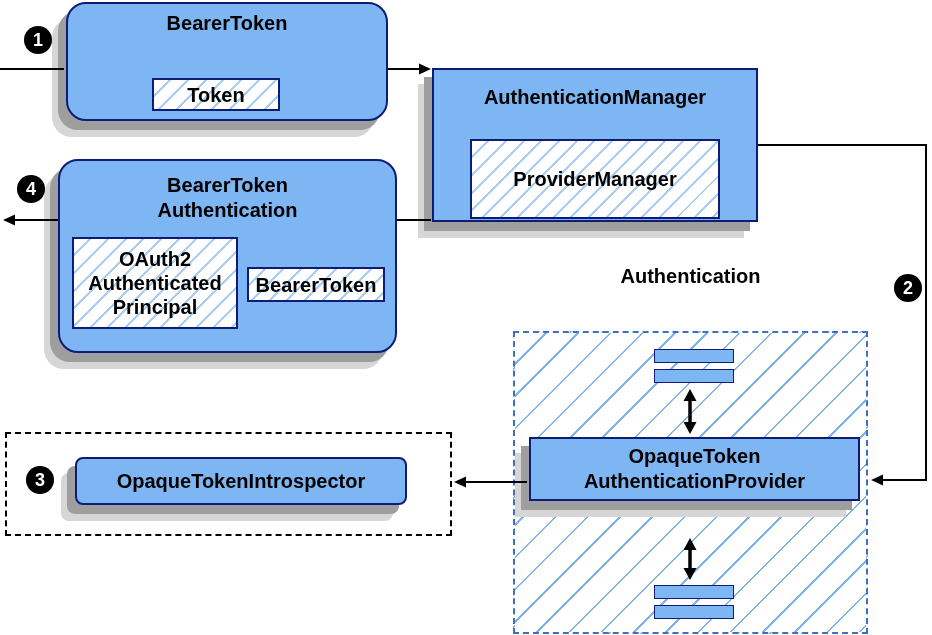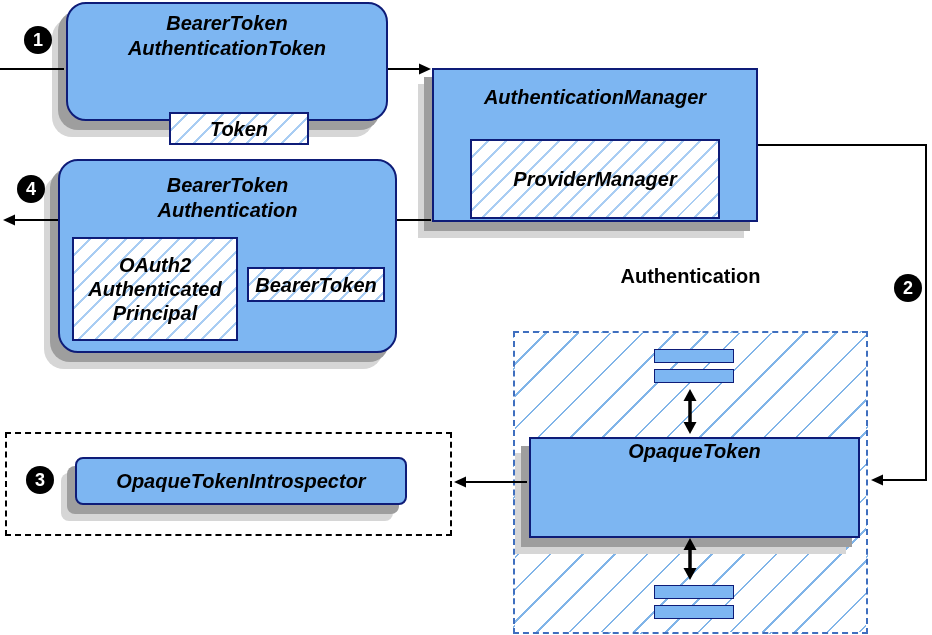--- a/index.html
+++ b/index.html
@@ -23,21 +23,20 @@
     color:var(--text);font-weight:bold;
   }
   .connectors{position:absolute;left:0;top:0;width:932px;height:635px;z-index:10;pointer-events:none;}
   .connectors path{stroke:var(--arrow);fill:none;}
   .connectors polygon{fill:var(--arrow);stroke:none;}
 
   .bluebox{
     position:absolute;background:var(--box-fill);
     border:2px solid var(--box-border);z-index:2;
     box-shadow:-8px 9px 0 var(--shadow-dark), -14px 16px 0 var(--shadow-light);
-    font-style:italic;
   }
   .rounded{border-radius:20px;}
   .title{ text-align:center;font-size:20px;line-height:25px;}
   .hatchbox{
     position:absolute;border:2px solid var(--box-border);
     background-color:#fff;
     background-image:repeating-linear-gradient(135deg, transparent 0px, transparent 10.5px, var(--hatch-line) 10.5px, var(--hatch-line) 12.5px);
     display:flex;align-items:center;justify-content:center;
     text-align:center;font-size:20px;line-height:24px;
   }
@@ -49,22 +48,22 @@
     position:absolute;left:513px;top:331px;width:355px;height:303px;z-index:1;
     border:2px dashed var(--providers-dash);
     background-color:#fff;
     background-image:repeating-linear-gradient(135deg, transparent 0px, transparent 21px, var(--providers-hatch-line) 21px, var(--providers-hatch-line) 22.8px);
   }
   .bar{
     position:absolute;width:80px;height:14px;z-index:2;
     background:var(--box-fill);border:1.5px solid var(--box-border);
   }
   .provider-inner{
-    left:14px;top:104px;width:331px;height:101px;
-    display:flex;flex-direction:column;align-items:center;justify-content:flex-start;
+    left:14px;top:104px;width:331px;height:64px;
+    display:flex;flex-direction:column;align-items:center;justify-content:center;
   }
   .intro-container{
     position:absolute;left:5px;top:432px;width:447px;height:104px;z-index:1;
     border:2px dashed var(--intro-dash);background:#fff;
   }
   .intro-box{
     left:68px;top:23px;width:332px;height:48px;
     display:flex;align-items:center;justify-content:center;border-radius:8px;
   }
   .badge{
@@ -115,58 +114,58 @@
   </svg>
 
   <div class="badge" style="left:24px;top:26px;">1</div>
   <div class="badge" style="left:894px;top:274px;">2</div>
   <div class="badge" style="left:26px;top:466px;">3</div>
   <div class="badge" style="left:17px;top:175px;">4</div>
 
   <div class="bluebox rounded" style="left:66px;top:2px;width:322px;height:119px;">
     <div class="title" style="margin-top:7px;">
       <div>BearerToken</div>
-      <div>AuthenticationToken</div>
     </div>
-    <div class="hatchbox" style="left:101px;top:74px;width:140px;height:33px;margin-top:34px;">
+    <div class="hatchbox" style="left:84px;top:74px;width:128px;height:33px;">
       <span>Token</span>
     </div>
   </div>
 
   <div class="bluebox" style="left:432px;top:68px;width:326px;height:154px;">
     <div class="title" style="margin-top:15px;">AuthenticationManager</div>
     <div class="hatchbox" style="left:36px;top:57px;width:250px;height:80px;margin-top:12px;">
       <span>ProviderManager</span>
     </div>
   </div>
 
   <div class="bluebox rounded" style="left:58px;top:159px;width:339px;height:194px;">
     <div class="title" style="margin-top:12px;">
       <div>BearerToken</div>
       <div>Authentication</div>
     </div>
-    <div class="hatchbox" style="left:12px;top:76px;width:166px;height:104px;flex-direction:column;">
+    <div class="hatchbox" style="left:12px;top:76px;width:166px;height:92px;flex-direction:column;">
       <div>OAuth2</div>
       <div>Authenticated</div>
       <div>Principal</div>
     </div>
     <div class="hatchbox" style="left:187px;top:106px;width:138px;height:35px;">
       <span>BearerToken</span>
     </div>
   </div>
 
   <div class="providers-label">
     <div>Authentication</div>
   </div>
 
   <div class="providers-box">
     <div class="bar" style="left:139px;top:16px;"></div>
     <div class="bar" style="left:139px;top:36px;"></div>
     <div class="bluebox provider-inner">
       <div style="font-size:20px;line-height:25px;">OpaqueToken</div>
+      <div style="font-size:20px;line-height:25px;">AuthenticationProvider</div>
     </div>
     <div class="bar" style="left:139px;top:252px;"></div>
     <div class="bar" style="left:139px;top:272px;"></div>
   </div>
 
   <div class="intro-container">
     <div class="bluebox intro-box">
       <span style="font-size:20px;">OpaqueTokenIntrospector</span>
     </div>
   </div>

